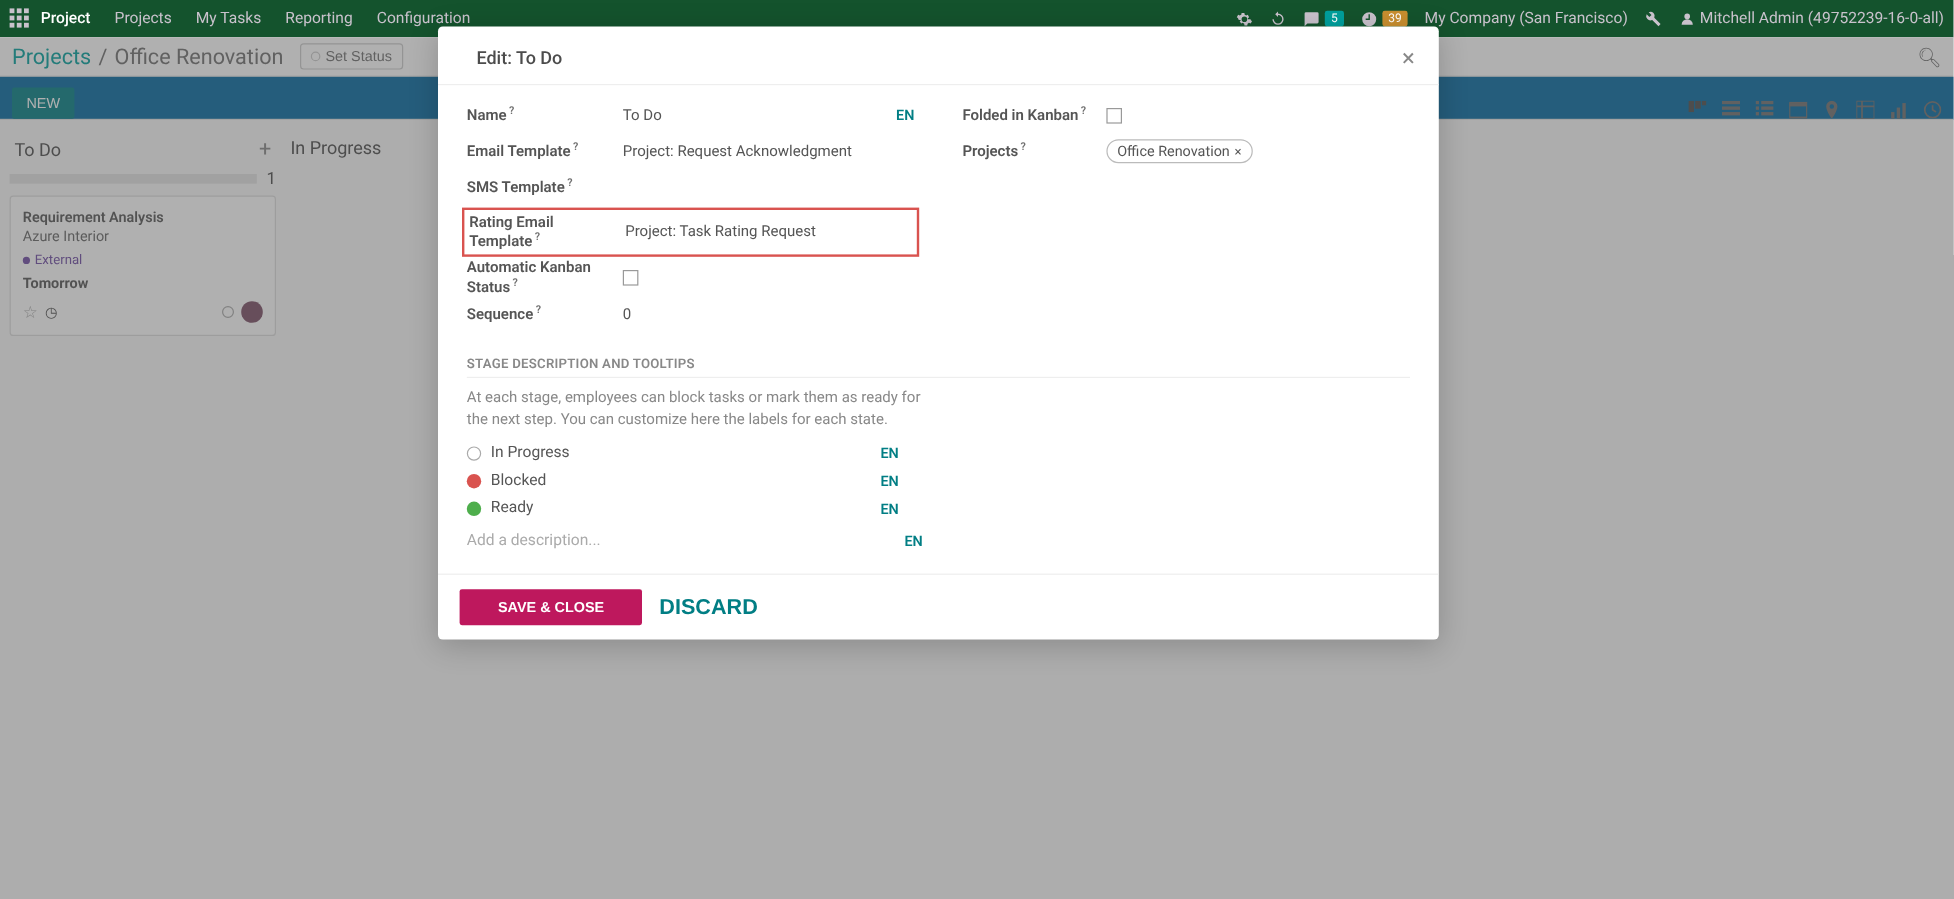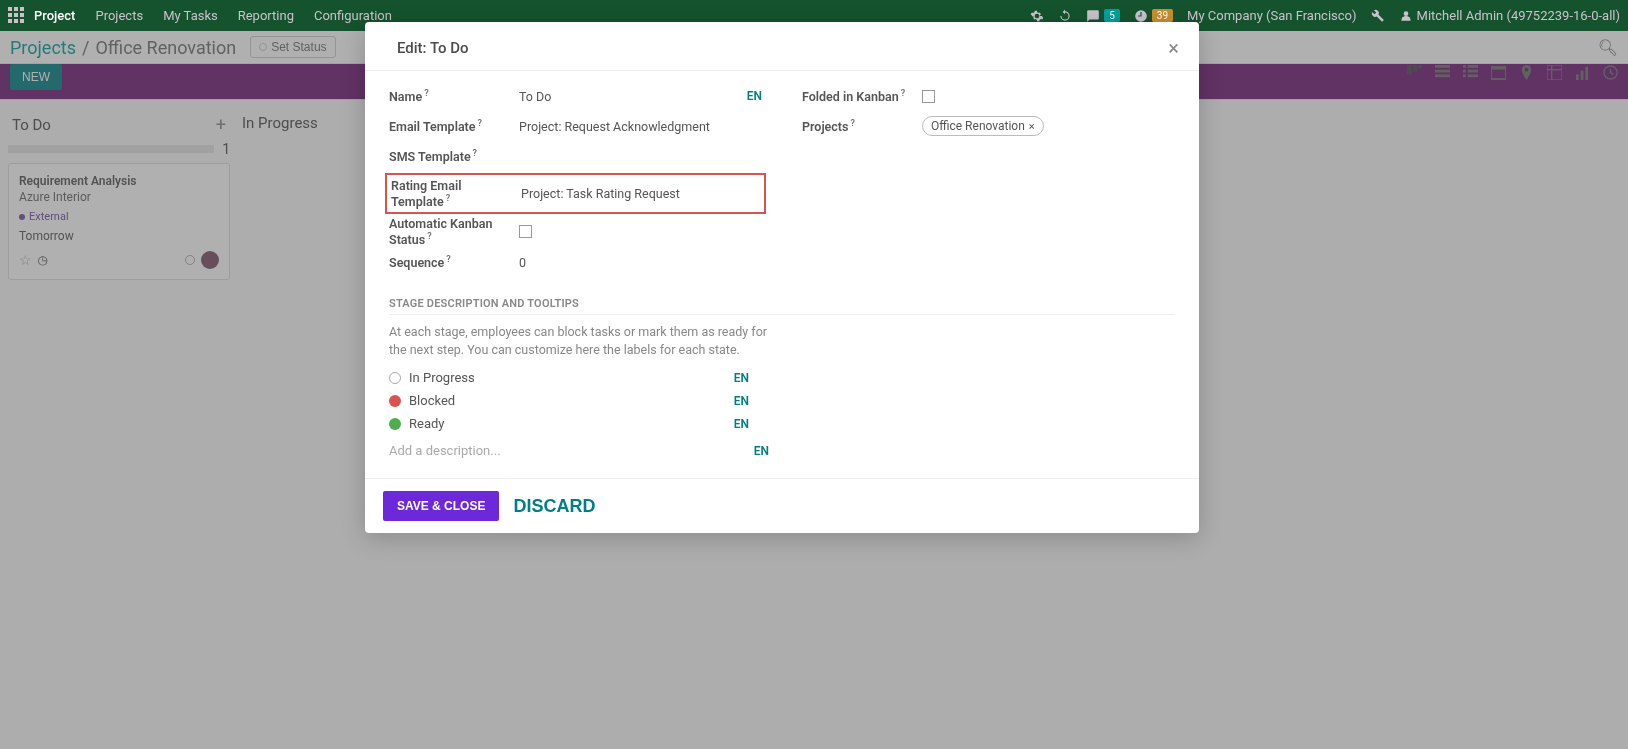--- a/index.html
+++ b/index.html
@@ -21,41 +21,41 @@
   .breadcrumb-row { height: 33px; display: flex; align-items: center; padding: 0 10px; background: #fff; border-bottom: 1px solid #e5e5e5; }
   .breadcrumb-row .crumb-link { color: #00a09d; font-size: 18px; }
   .breadcrumb-row .sep { margin: 0 6px; color: #6f6f6f; font-size: 18px; }
   .breadcrumb-row .crumb-current { color: #6f6f6f; font-size: 18px; }
   .breadcrumb-row .status-btn { margin-left: 14px; border: 1px solid #ccc; border-radius: 3px; padding: 3px 8px; font-size: 12px; color: #6f6f6f; background: #fff; display: flex; align-items: center; gap: 4px; justify-content: center; }
   .breadcrumb-row .status-btn .dot { width: 8px; height: 8px; border: 1px solid #ccc; border-radius: 50%; }
   .breadcrumb-row .right-icons { margin-left: auto; display: flex; align-items: center; gap: 12px; color: #6f6f6f; }
   .search-ico { font-size: 16px; }
 
   
-  .toolbar-row { height: 36px; display: flex; align-items: flex-start; padding: 0 10px; background: #701a75; border-bottom: 1px solid #e5e5e5; }
+  .toolbar-row { height: 36px; display: flex; align-items: flex-end; padding: 0 10px; background: #0369a1; border-bottom: 1px solid #e5e5e5; }
   .new-btn { background: #017e84; color: #fff; border: none; padding: 6px 12px; font-size: 12px; border-radius: 2px; cursor: pointer; font-weight: 500; }
   .toolbar-row .view-icons { margin-left: auto; display: flex; gap: 12px; }
   .toolbar-row .view-icons > span { width: 16px; height: 16px; display: inline-flex; align-items: center; justify-content: center; color: #6f6f6f; cursor: pointer; }
   .toolbar-row .view-icons svg { width: 15px; height: 15px; fill: #6f6f6f; }
   .toolbar-row .view-icons > span.active svg { fill: #4c4c4c; }
 
   
   .kanban { display: flex; padding: 8px; gap: 8px; }
   .kanban-col { width: 222px; }
   .kanban-col .col-head { display: flex; align-items: center; font-size: 15px; color: #4c4c4c; padding: 6px 4px; }
   .kanban-col .col-head .plus { margin-left: auto; font-size: 18px; color: #888; cursor: pointer; }
   .kanban-col .col-bar { display: flex; align-items: center; margin-bottom: 6px; }
   .kanban-col .col-bar .bar { flex: 1; height: 8px; background: #e3e3e3; }
   .kanban-col .col-bar .count { margin-left: 8px; font-size: 14px; color: #4c4c4c; }
   .kanban-card { background: #fff; border: 1px solid #ddd; border-radius: 3px; padding: 10px; font-size: 12px; }
   .kanban-card .title { font-weight: 600; color: #555; margin-bottom: 2px; }
   .kanban-card .sub { color: #666; margin-bottom: 6px; }
   .kanban-card .tag { color: #6f4ca4; font-size: 11px; margin-bottom: 6px; display: flex; align-items: center; gap: 4px; }
   .kanban-card .tag .dot { width: 6px; height: 6px; border-radius: 50%; background: #6f4ca4; }
-  .kanban-card .due { color: #555; font-weight: 400; margin-bottom: 8px; }
+  .kanban-card .due { color: #555; font-weight: 700; margin-bottom: 8px; }
   .kanban-card .footer { display: flex; align-items: center; gap: 6px; }
   .kanban-card .footer .star { color: #aaa; font-size: 14px; }
   .kanban-card .footer .clock { color: #555; }
   .kanban-card .footer .sp { flex: 1; }
   .kanban-card .footer .circ { width: 10px; height: 10px; border: 1px solid #aaa; border-radius: 50%; }
   .kanban-card .footer .avatar { width: 18px; height: 18px; border-radius: 50%; background: #7b4d65; }
 
   
   .overlay { position: absolute; inset: 31px 0 0 0; background: rgba(80,80,80,0.45); }
   .modal { position: absolute; top: 22px; left: 365px; width: 834px; background: #fff; border-radius: 4px; box-shadow: 0 5px 25px rgba(0,0,0,0.2); display: flex; flex-direction: column; }
@@ -84,21 +84,21 @@
   .state-row .bullet.red { background: #d9534f; }
   .state-row .bullet.green { background: #4eae4c; }
   .state-row .label { color: #555; }
   .state-row .en { margin-left: auto; color: #017e84; font-weight: 600; font-size: 12px; }
 
   .desc-row { display: flex; align-items: center; width: 380px; margin-top: 12px; }
   .desc-row .ph { color: #aaa; font-size: 13px; }
   .desc-row .en { margin-left: auto; color: #017e84; font-weight: 600; font-size: 12px; }
 
   .modal-footer { border-top: 1px solid #eee; padding: 12px 18px; display: flex; gap: 14px; }
-  .btn-primary { background: #6d28d9; color: #fff; border: none; padding: 8px 14px; font-size: 12px; font-weight: 600; border-radius: 2px; cursor: pointer; }
+  .btn-primary { background: #be185d; color: #fff; border: none; padding: 8px 32px; font-size: 12px; font-weight: 600; border-radius: 2px; cursor: pointer; }
   .btn-link { background: none; border: none; color: #017e84; font-size: 18px; font-weight: 600; cursor: pointer; }
 </style>
 </head>
 <body>
 
 <div class="navbar">
   <div class="apps-icon">
       <span></span>
       <span></span>
       <span></span>

